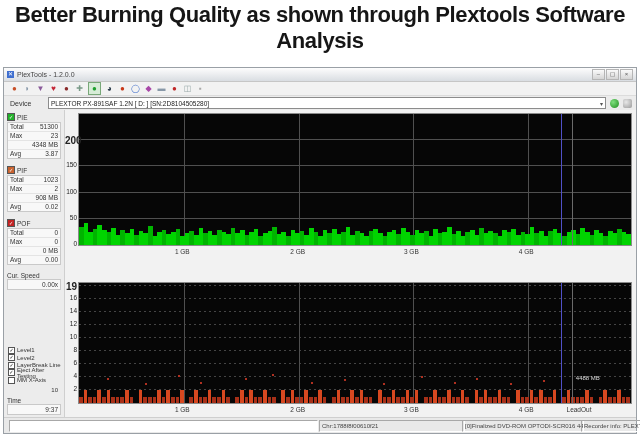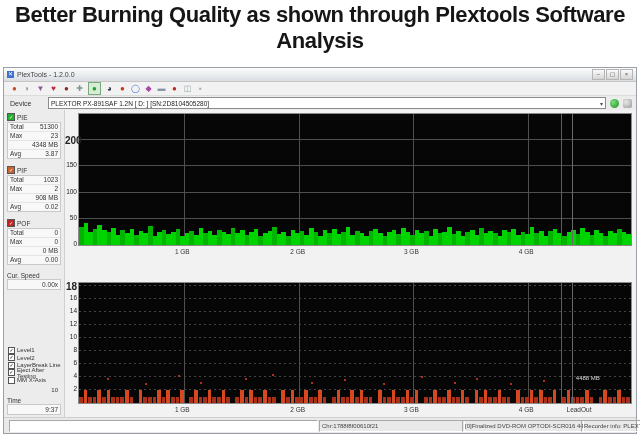--- a/index.html
+++ b/index.html
@@ -509,21 +509,21 @@
             <div class="anno" style="left: 496.8px; top: 92.4px;">4488 MB</div>
           </div>
           <div class="ylab" style="left: 0px; top: 275.027px;">2</div>
           <div class="ylab" style="left: 0px; top: 262.054px;">4</div>
           <div class="ylab" style="left: 0px; top: 249.081px;">6</div>
           <div class="ylab" style="left: 0px; top: 236.108px;">8</div>
           <div class="ylab" style="left: 0px; top: 223.135px;">10</div>
           <div class="ylab" style="left: 0px; top: 210.162px;">12</div>
           <div class="ylab" style="left: 0px; top: 197.189px;">14</div>
           <div class="ylab" style="left: 0px; top: 184.216px;">16</div>
-          <div class="ylab big" style="left: 0px; top: 171.243px;">18</div>
+          <div class="ylab big" style="left: 0px; top: 171.243px;">19</div>
           <div class="xlab" style="left: 109.88px; top: 296px;">1 GB</div>
           <div class="xlab" style="left: 225.248px; top: 296px;">2 GB</div>
           <div class="xlab" style="left: 338.96px; top: 296px;">3 GB</div>
           <div class="xlab" style="left: 453.776px; top: 296px;">4 GB</div>
           <div class="xlab" style="left: 501.52px; top: 296px;">LeadOut</div>
         </div>
       </div>
 
     <div class="statusbar">
       <span class="seg input" style="left:5px;width:303px;"></span>

